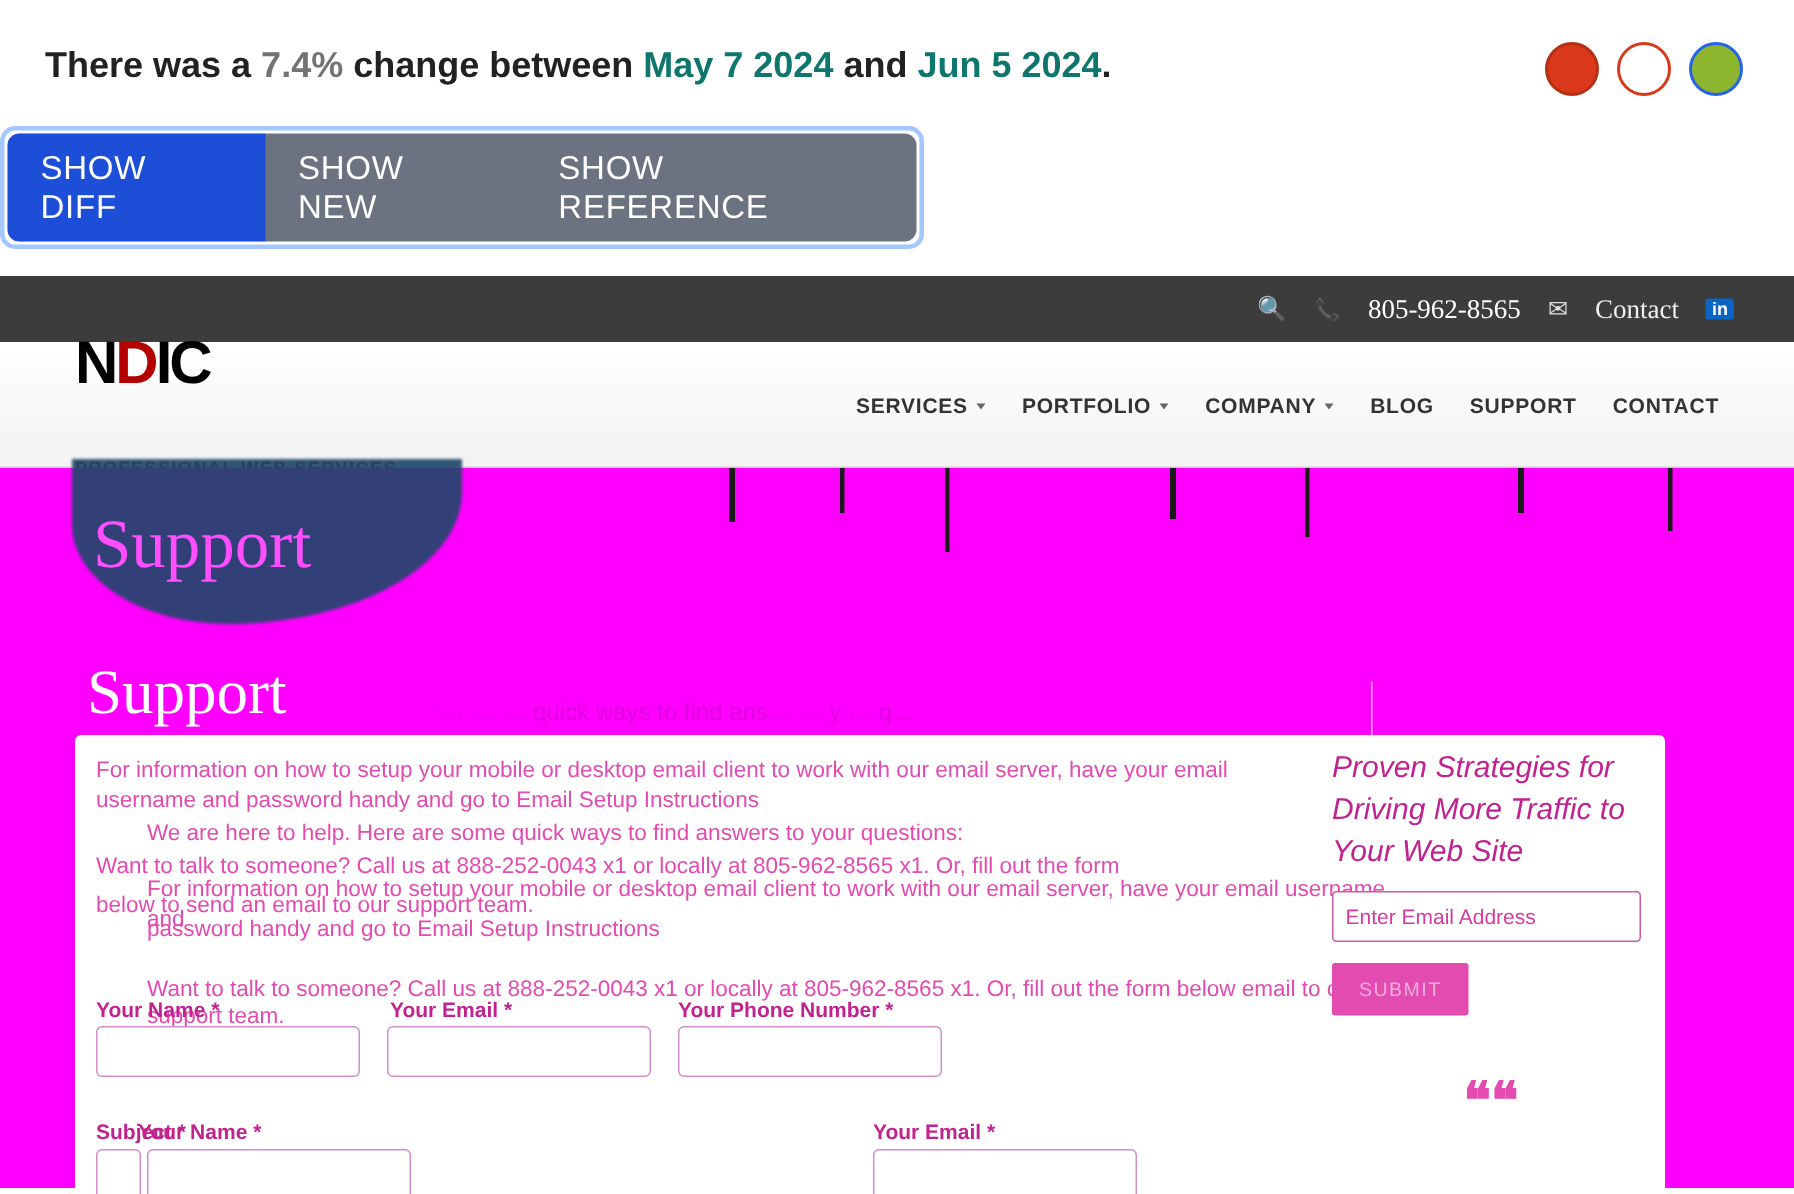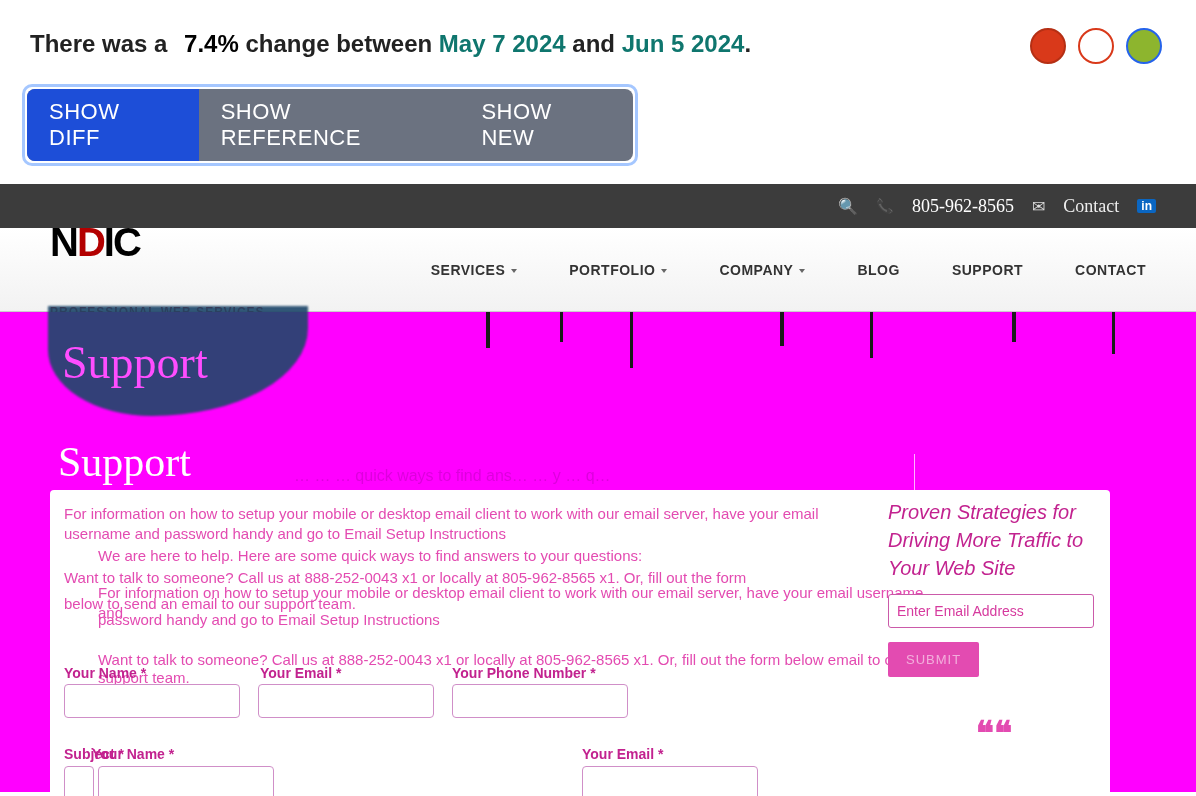--- a/index.html
+++ b/index.html
@@ -1,49 +1,49 @@
 <!DOCTYPE html>
 <html><head>
 <meta charset="utf-8">
 <style>
   * { box-sizing: border-box; margin: 0; padding: 0; }
   body { font-family: "Segoe UI", Arial, sans-serif; background: #fff; width: 1196px; height: 796px; overflow: hidden; position: relative; }
 
   .top-area { padding: 30px 30px 18px 30px; }
   .change-line { font-size: 24px; font-weight: 600; color: #222; }
-  .pct { color: #000000; margin-left: 10px; }
+  .pct { color: #737373; }
   .date { color: #0f766e; }
 
   .circles { position: absolute; top: 28px; right: 34px; display: flex; gap: 12px; }
   .circle { width: 36px; height: 36px; border-radius: 50%; border: 2px solid; cursor: pointer; }
   .c-red   { background: #d9391a; border-color: #b52f14; }
   .c-white { background: #fff;    border-color: #d9391a; }
   .c-green { background: #8db52e; border-color: #2563eb; }
 
-  .tabs-wrap { padding-left: 22px; margin-top: 8px; }
+  .tabs-wrap { margin-top: 8px; }
   .tabs-outline { display: inline-block; border: 3px solid #a5c7ff; border-radius: 10px; padding: 2px; }
   .tabs { display: flex; background: #6b7280; border-radius: 8px; overflow: hidden; width: 606px; }
   .tab { padding: 10px 22px; font-size: 22px; font-weight: 500; color: #fff; cursor: pointer; letter-spacing: 0.5px; }
   .tab.active { background: #1d4ed8; }
 
   .viewer { position: relative; margin-top: 18px; width: 100%; height: 620px; background: #fff; }
 
   .blackbar { background: #3c3c3c; height: 44px; width: 100%; display: flex; align-items: center; justify-content: flex-end; padding-right: 40px; gap: 18px; color: #ddd; }
   .blackbar .icn { font-size: 16px; }
   .blackbar .phone-ic { font-size: 14px; }
   .blackbar .phn { font-family: Georgia, serif; font-size: 18px; color: #ffffff; }
   .blackbar .cont { font-family: Georgia, serif; font-size: 18px; color: #eee; }
   .blackbar .linkedin { background: #0a66c2; color: #fff; font-size: 12px; font-weight: bold; padding: 0 4px; border-radius: 2px; }
 
   .navrow { background: linear-gradient(#fff, #f2f2f2); height: 84px; width: 100%; border-bottom: 1px solid #ccc; display: flex; align-items: center; padding: 0 50px; justify-content: space-between; }
   .logo { display: flex; flex-direction: column; gap: 40px; }
   .logo-main { font-size: 40px; font-weight: 900; letter-spacing: -2px; }
   .logo-main .d { color: #b30000; }
   .logo-sub { font-size: 12px; font-weight: 700; color: #b30000; letter-spacing: 1px; }
-  .menu { display: flex; gap: 52px; }
+  .menu { display: flex; gap: 24px; }
   .menu-item { font-size: 14px; font-weight: 700; color: #333; letter-spacing: 0.5px; cursor: pointer; }
   .menu-item .dd::after { content: ""; display: inline-block; margin-left: 6px; border-top: 4px solid #666; border-left: 3px solid transparent; border-right: 3px solid transparent; vertical-align: middle; }
 
   .hero { position: relative; height: 480px; background: #f0f; }
   .hero-inner { position: absolute; left: 58px; top: 0; width: 1080px; }
 
   
   .blob { position: absolute; top: -6px; left: -10px; width: 260px; height: 110px; background: #1d476a; filter: blur(1px); border-radius: 0 0 60% 40% / 0 0 80% 60%; opacity: 0.9; }
   .blob-text { position: absolute; top: 24px; left: 4px; font-size: 46px; font-family: Georgia, serif; color: #ff4dff; font-weight: 400; }
 
@@ -119,22 +119,22 @@
 <div class="circles">
   <div class="circle c-red"></div>
   <div class="circle c-white"></div>
   <div class="circle c-green"></div>
 </div>
 
 <div class="tabs-wrap">
   <div class="tabs-outline">
     <div class="tabs">
       <div class="tab active">SHOW DIFF</div>
+      <div class="tab">SHOW NEW</div>
       <div class="tab">SHOW REFERENCE</div>
-      <div class="tab">SHOW NEW</div>
     </div>
   </div>
 </div>
 
 <div class="viewer">
 
   <div class="blackbar">
     <span class="icn">🔍</span>
     <span class="phone-ic">📞</span>
     <span class="phn">805-962-8565</span>

